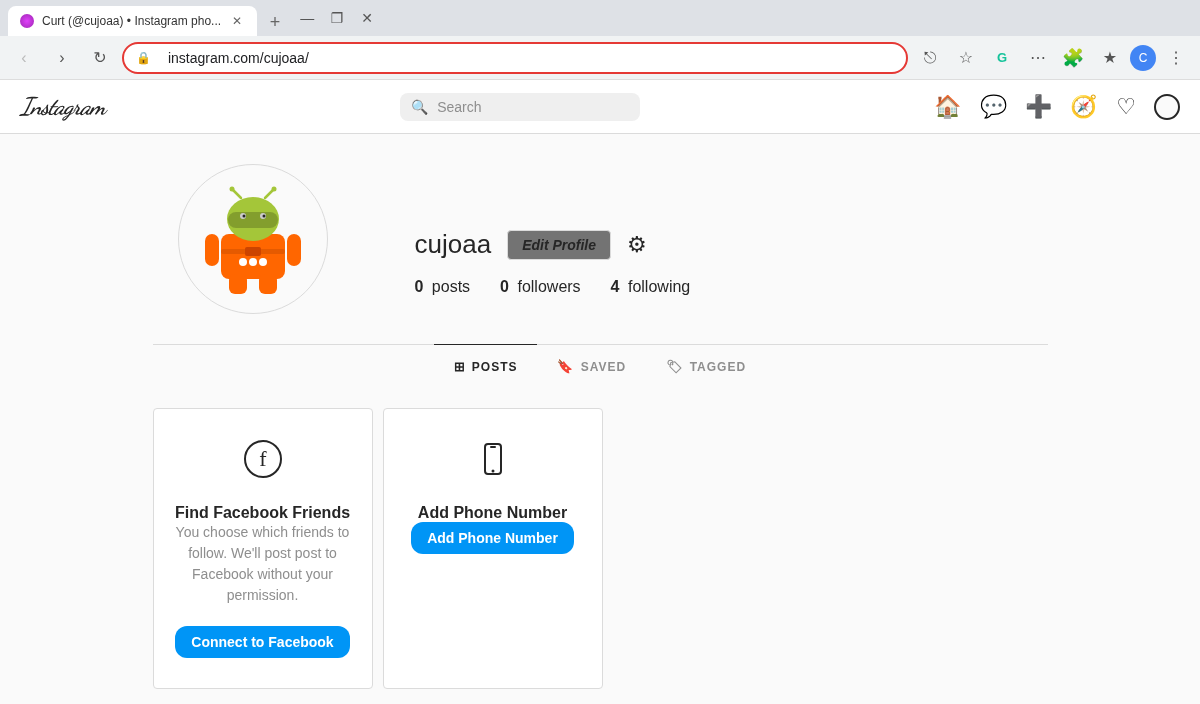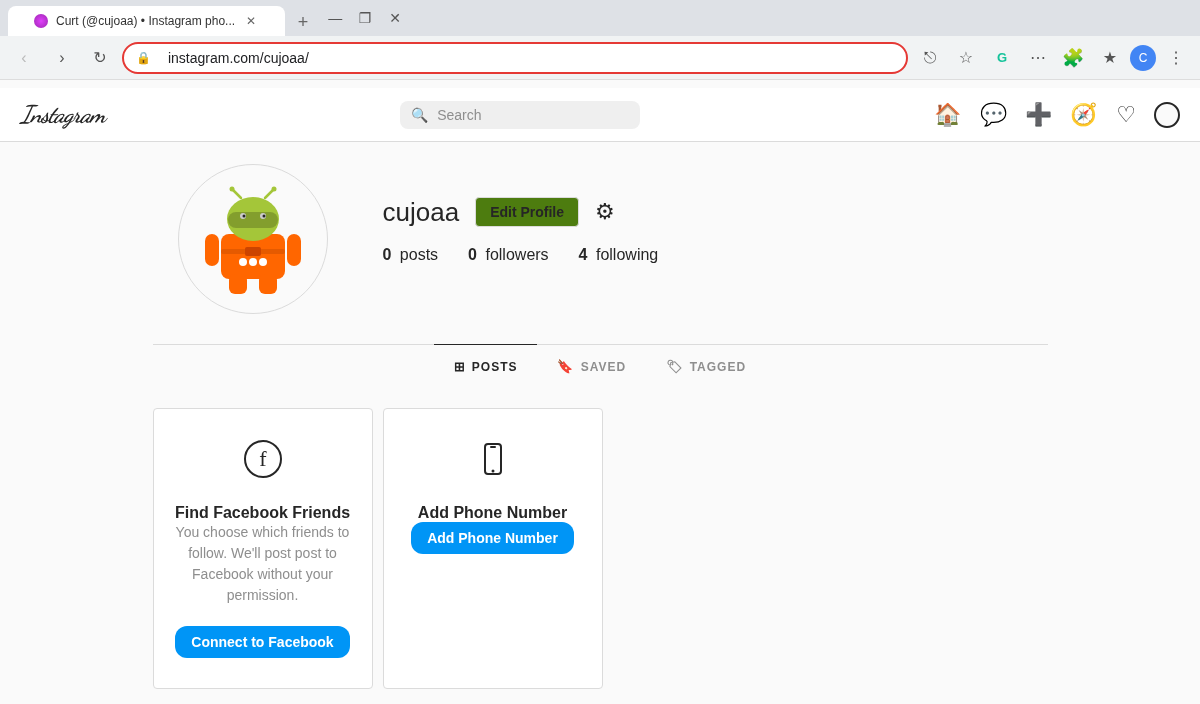--- a/index.html
+++ b/index.html
@@ -2,21 +2,21 @@
 <html><head>
   <meta charset="utf-8">
   <style>
     * { margin: 0; padding: 0; box-sizing: border-box; }
     body { font-family: -apple-system, BlinkMacSystemFont, 'Segoe UI', sans-serif; background: #f0f0f0; width: 1200px; height: 704px; overflow: hidden; }
 
     
     .browser-frame { width: 1200px; height: 704px; display: flex; flex-direction: column; }
     .browser-titlebar { background: #dee1e6; height: 36px; display: flex; align-items: center; padding: 0 8px; gap: 4px; }
     .tab-bar { display: flex; align-items: flex-end; height: 36px; }
-    .tab { background: white; border-radius: 8px 8px 0 0; padding: 6px 26px; display: flex; align-items: center; gap: 8px; font-size: 12px; color: #333; min-width: 200px; height: 30px; }
+    .tab { background: white; border-radius: 8px 8px 0 0; padding: 6px 12px; display: flex; align-items: center; gap: 8px; font-size: 12px; color: #333; min-width: 200px; height: 30px; }
     .tab-favicon { width: 14px; height: 14px; background: radial-gradient(circle, #e040fb, #9c27b0); border-radius: 50%; flex-shrink: 0; }
     .tab-title { font-size: 12px; color: #333; flex: 1; white-space: nowrap; overflow: hidden; text-overflow: ellipsis; }
     .tab-close { font-size: 12px; color: #666; cursor: pointer; width: 16px; height: 16px; display: flex; align-items: center; justify-content: center; border-radius: 50%; }
     .new-tab-btn { width: 28px; height: 28px; display: flex; align-items: center; justify-content: center; font-size: 18px; color: #666; cursor: pointer; margin-left: 4px; }
 
     .browser-toolbar { background: #f1f3f4; height: 44px; display: flex; align-items: center; padding: 0 8px; gap: 6px; border-bottom: 1px solid #ddd; }
     .nav-btn { width: 32px; height: 32px; border-radius: 50%; display: flex; align-items: center; justify-content: center; cursor: pointer; font-size: 16px; color: #555; }
     .nav-btn.disabled { color: #bbb; cursor: default; }
     
     .address-bar-container { flex: 1; position: relative; }
@@ -24,39 +24,39 @@
     .lock-icon { font-size: 12px; color: #555; }
     .address-text { font-size: 14px; color: #202124; flex: 1; margin-left: 11px; }
 
     .toolbar-right { display: flex; align-items: center; gap: 4px; }
     .toolbar-icon { width: 32px; height: 32px; border-radius: 50%; display: flex; align-items: center; justify-content: center; cursor: pointer; font-size: 16px; color: #555; }
     .profile-avatar { width: 26px; height: 26px; border-radius: 50%; background: #4285f4; display: flex; align-items: center; justify-content: center; font-size: 12px; color: white; }
 
     
     .ig-page { background: #fafafa; flex: 1; overflow-y: auto; }
     
-    .ig-header { background: white; border-bottom: 1px solid #dbdbdb; height: 54px; display: flex; align-items: center; justify-content: space-between; padding: 0 20px; position: sticky; top: 8px; z-index: 10; }
+    .ig-header { background: white; border-bottom: 1px solid #dbdbdb; height: 54px; display: flex; align-items: center; justify-content: space-between; padding: 0 20px; position: sticky; top: 0; z-index: 10; }
     .ig-logo { font-size: 24px; font-family: 'Dancing Script', cursive, Georgia, serif; font-style: italic; font-weight: 700; color: #262626; letter-spacing: -1px; }
     .ig-search-box { display: flex; align-items: center; background: #efefef; border-radius: 8px; padding: 6px 12px; gap: 8px; width: 240px; }
     .ig-search-box input { background: transparent; border: none; outline: none; font-size: 14px; color: #262626; width: 100%; }
     .ig-search-box input::placeholder { color: #8e8e8e; }
     .ig-nav-icons { display: flex; align-items: center; gap: 18px; }
     .ig-nav-icon { font-size: 22px; color: #262626; cursor: pointer; }
     .ig-nav-icon-btn { width: 26px; height: 26px; border-radius: 50%; border: 2px solid #262626; display: flex; align-items: center; justify-content: center; font-size: 13px; cursor: pointer; }
 
     
     .ig-content { max-width: 935px; margin: 0 auto; padding: 30px 20px 0; }
-    .profile-header { display: flex; align-items: center; margin-bottom: 30px; }
+    .profile-header { display: flex; align-items: flex-end; margin-bottom: 30px; gap: 32px; }
     .profile-pic-area { width: 200px; display: flex; justify-content: center; flex-shrink: 0; }
     .profile-pic-circle { width: 150px; height: 150px; border-radius: 50%; border: 1px solid #dbdbdb; overflow: hidden; background: #fafafa; display: flex; align-items: center; justify-content: center; }
     
     .profile-info { flex: 1; padding-left: 30px; }
     .profile-top-row { display: flex; align-items: center; gap: 16px; margin-bottom: 18px; }
     .profile-username { font-size: 26px; font-weight: 300; color: #262626; }
-    .edit-profile-btn { background: #4d7c0f; border: 1px solid #dbdbdb; border-radius: 4px; padding: 6px 14px; font-size: 14px; font-weight: 600; color: #262626; cursor: pointer; }
+    .edit-profile-btn { background: #737373; border: 1px solid #dbdbdb; border-radius: 4px; padding: 6px 14px; font-size: 14px; font-weight: 600; color: #262626; cursor: pointer; font-style: italic; }
     .settings-icon { font-size: 22px; color: #262626; cursor: pointer; }
     
     .profile-stats { display: flex; gap: 30px; margin-bottom: 18px; }
     .stat-item { display: flex; gap: 4px; font-size: 16px; }
     .stat-count { font-weight: 600; color: #262626; }
     .stat-label { color: #262626; }
     
     .profile-name { font-size: 15px; font-weight: 600; color: #262626; margin-bottom: 2px; }
     .profile-bio { font-size: 15px; color: #262626; }
 

